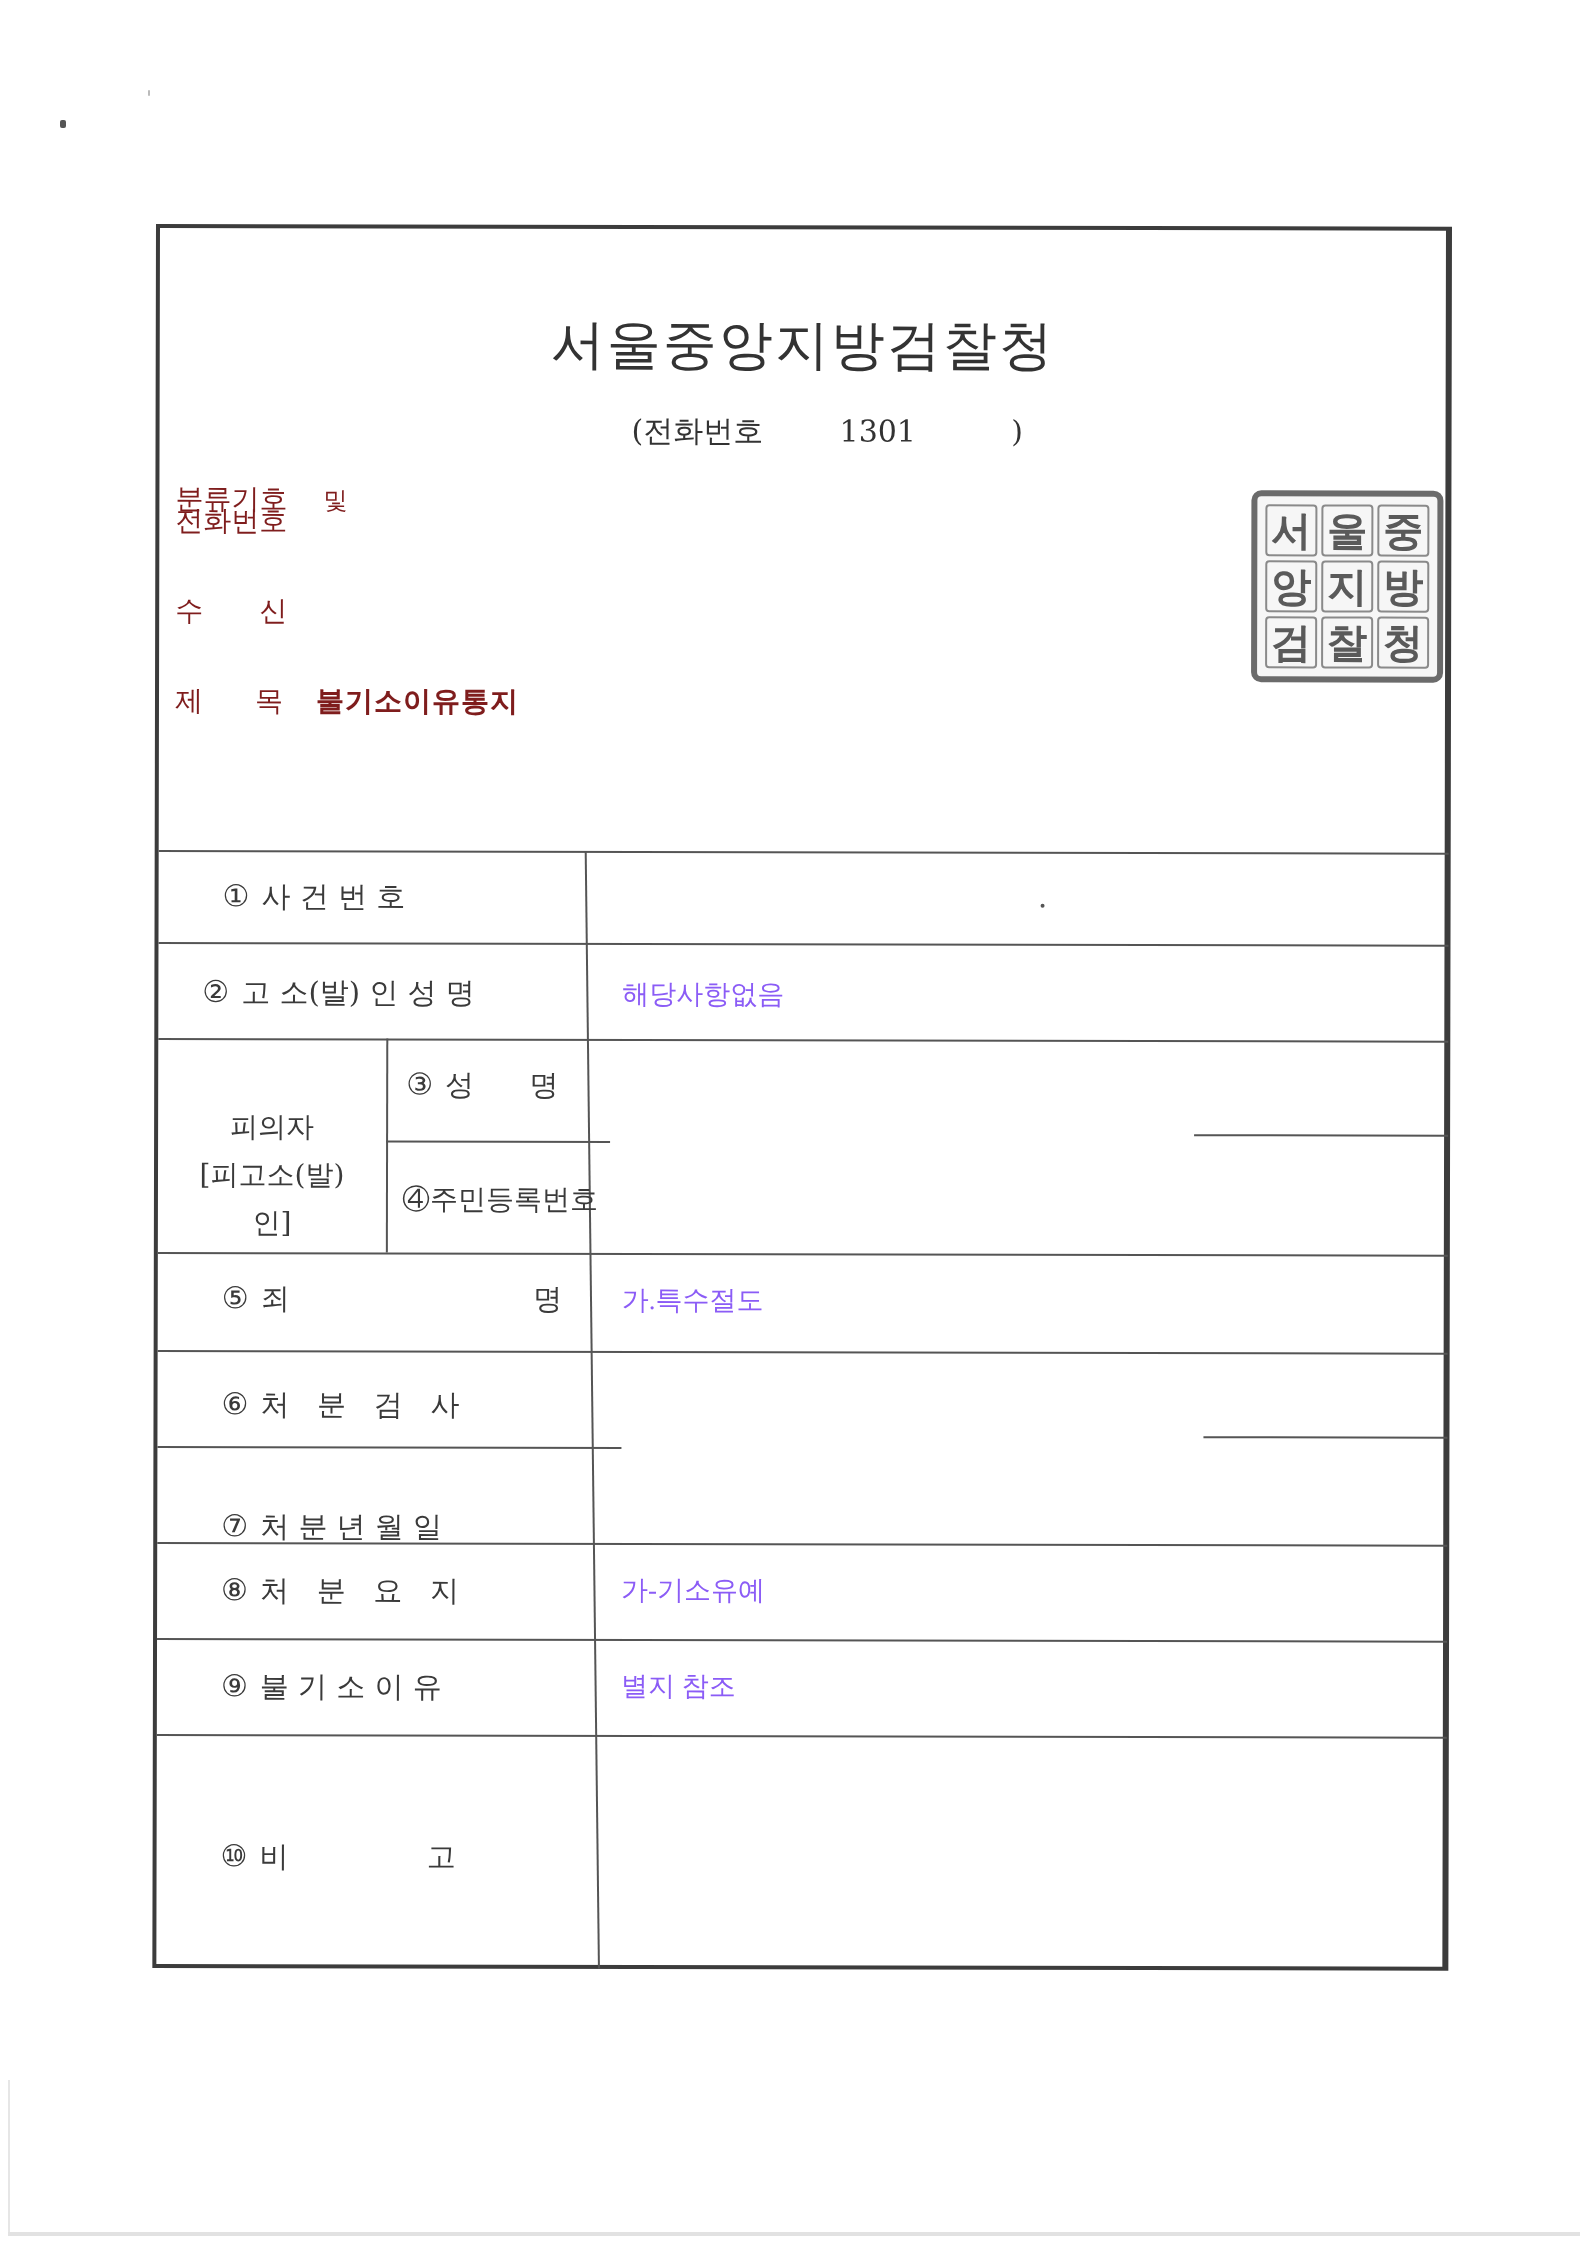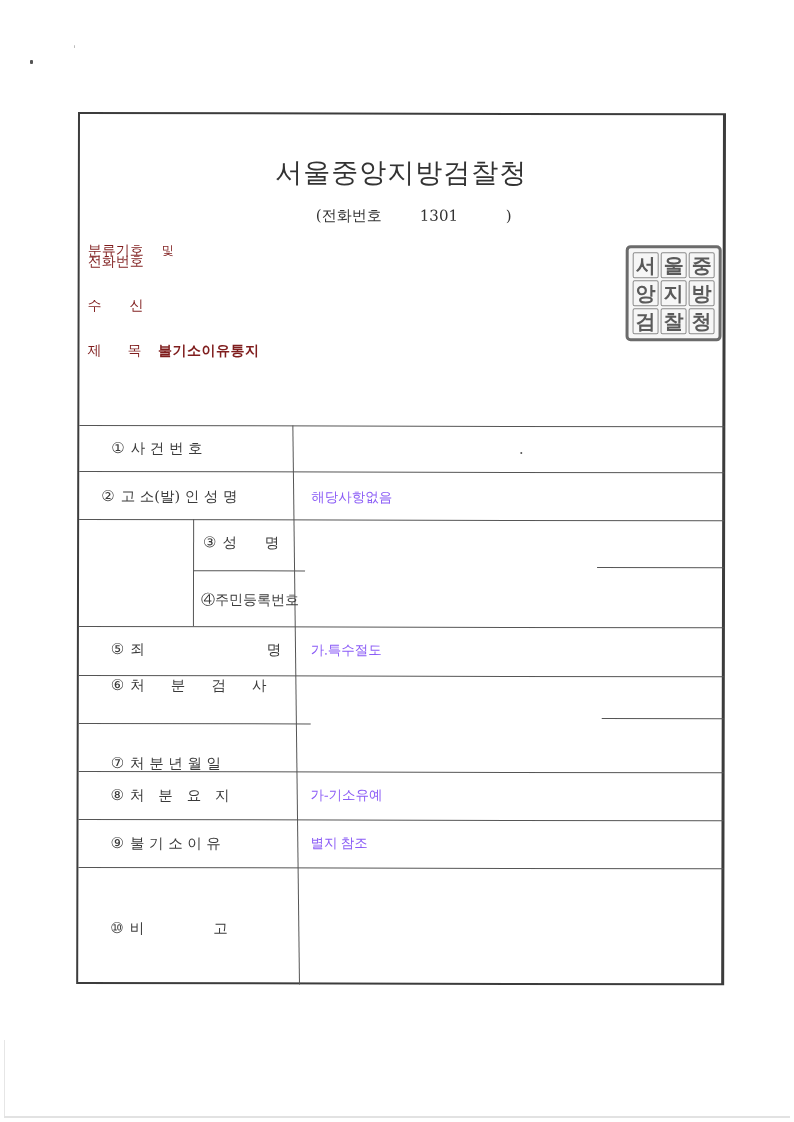--- a/index.html
+++ b/index.html
@@ -237,31 +237,35 @@
     <div class="vline" style="left:213px;top:0;height:559px;transform:rotate(-0.8deg);transform-origin:top;"></div>
     <div class="vline" style="left:114px;top:94px;height:107px;"></div>
 
     <div class="cell-label" style="left:32px;top:14px;"><span class="label-num">①</span><span>사 건 번 호</span></div>
     <div class="cell-value" style="top:15px;"></div>
     <div class="speck" style="left:441px;top:26px;width:2px;height:2px;"></div>
 
     <div class="cell-label" style="left:22px;top:62px;"><span class="label-num">②</span><span>고 소(발) 인 성 명</span></div>
     <div class="cell-value" style="top:63px;">해당사항없음</div>
 
+    <div class="suspect-group" style="top:127px;">
+      <div>피의자</div>
+      <div>[피고소(발)인]</div>
+    </div>
 
     <div class="cell-label" style="left:124px;top:108px;"><span class="label-num">③</span><span>성      명</span></div>
     <div class="cell-value" style="top:108px;"></div>
 
     <div class="cell-label" style="left:122px;top:166px;font-size:14px;"><span>④</span><span>주민등록번호</span></div>
     <div class="cell-value" style="top:166px;"></div>
 
     <div class="cell-label" style="left:32px;top:215px;font-family:Liberation Mono, monospace;"><span class="label-num">⑤</span><span>죄              명</span></div>
     <div class="cell-value" style="top:216px;">가.특수절도</div>
 
-    <div class="cell-label" style="left:32px;top:251px;font-family:Liberation Mono, monospace;"><span class="label-num">⑥</span><span>처   분   검   사</span></div>
+    <div class="cell-label" style="left:32px;top:268px;"><span class="label-num">⑥</span><span>처   분   검   사</span></div>
     <div class="cell-value" style="top:264px;"></div>
 
     <div class="cell-label" style="left:32px;top:312px;margin-top:17px;"><span class="label-num">⑦</span><span>처 분 년 월 일</span></div>
     <div class="cell-value" style="top:312px;"></div>
 
     <div class="cell-label" style="left:32px;top:361px;"><span class="label-num">⑧</span><span>처   분   요   지</span></div>
     <div class="cell-value" style="top:361px;">가-기소유예</div>
 
     <div class="cell-label" style="left:32px;top:409px;"><span class="label-num">⑨</span><span>불 기 소 이 유</span></div>
     <div class="cell-value" style="top:409px;">별지 참조</div>

